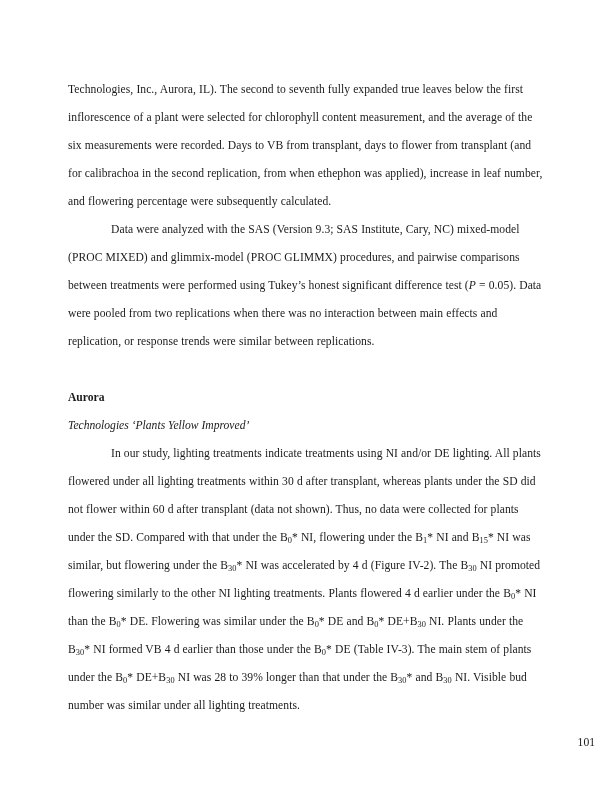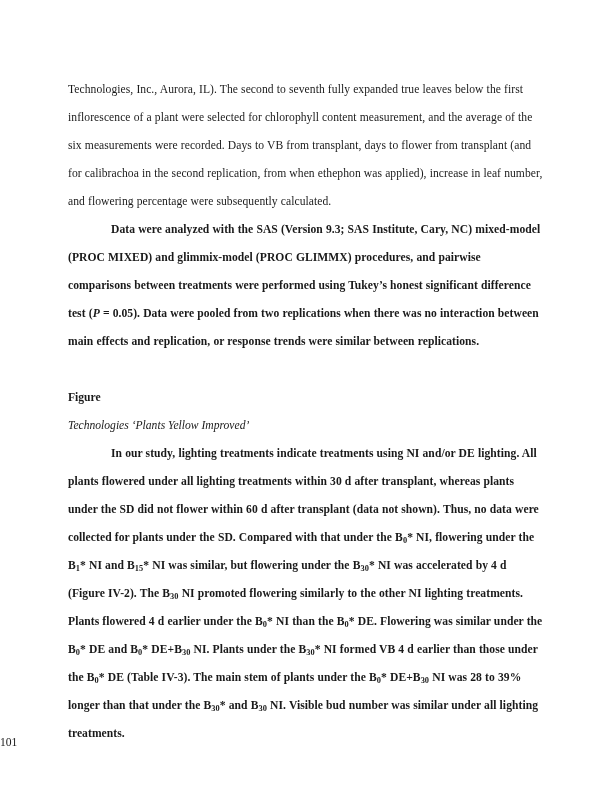--- a/index.html
+++ b/index.html
@@ -34,21 +34,20 @@
     line-height: 28px;
     text-align: left;
     text-indent: 0;
     letter-spacing: 0.005em;
     word-spacing: 0.012em;
     hyphens: none;
   }
 
   p.indented {
     text-indent: 43px;
-    font-weight: bold;
   }
 
   .heading-results {
     margin: 0;
     font-size: 11.6px;
     line-height: 28px;
     font-weight: bold;
     text-align: left;
   }
 
@@ -70,43 +69,43 @@
     vertical-align: -0.26em;
   }
 
   em.math-var {
     font-style: italic;
   }
 
   .page-number {
     position: absolute;
     left: 0;
-    right: 0;
+    right: 17px;
     top: 726px;
-    text-align: left;
+    text-align: right;
     font-size: 11.6px;
     line-height: 18px;
     font-family: "Liberation Serif", "DejaVu Serif", serif;
     color: #1a1a1a;
   }
 </style>
 </head>
 <body>
 
 <div class="page">
 
   <div class="text-column">
 
     <p class="body-par"><span>Technologies, Inc., Aurora, IL). The second to seventh fully expanded true leaves below the first inflorescence of a plant were selected for chlorophyll content measurement, and the average of the six measurements were recorded. Days to VB from transplant, days to flower from transplant (and for calibrachoa in the second replication, from when ethephon was applied), increase in leaf number, and flowering percentage were subsequently calculated.</span></p>
 
     <p class="body-par indented"><span>Data were analyzed with the SAS (Version 9.3; SAS Institute, Cary, NC) mixed-model (PROC MIXED) and glimmix-model (PROC GLIMMX) procedures, and pairwise comparisons between treatments were performed using Tukey’s honest significant difference test (</span><em class="math-var">P</em><span> = 0.05). Data were pooled from two replications when there was no interaction between main effects and replication, or response trends were similar between replications.</span></p>
 
     <div class="spacer-line"></div>
 
-    <p class="heading-results"><span>Figure</span></p>
+    <p class="heading-results"><span>Aurora</span></p>
 
     <p class="heading-species"><span>Technologies</span><span> ‘Plants Yellow Improved’</span></p>
 
     <p class="body-par indented"><span>In our study, lighting treatments indicate treatments using NI and/or DE lighting. All plants flowered under all lighting treatments within 30 d after transplant, whereas plants under the SD did not flower within 60 d after transplant (data not shown). Thus, no data were collected for plants under the SD. Compared with that under the B</span><sub>0</sub><span>* NI, flowering under the B</span><sub>1</sub><span>* NI and B</span><sub>15</sub><span>* NI was similar, but flowering under the B</span><sub>30</sub><span>* NI was accelerated by 4 d (Figure IV-2). The B</span><sub>30</sub><span> NI promoted flowering similarly to the other NI lighting treatments. Plants flowered 4 d earlier under the B</span><sub>0</sub><span>* NI than the B</span><sub>0</sub><span>* DE. Flowering was similar under the B</span><sub>0</sub><span>* DE and B</span><sub>0</sub><span>* DE+B</span><sub>30</sub><span> NI. Plants under the B</span><sub>30</sub><span>* NI formed VB 4 d earlier than those under the B</span><sub>0</sub><span>* DE (Table IV-3). The main stem of plants under the B</span><sub>0</sub><span>* DE+B</span><sub>30</sub><span> NI was 28 to 39% longer than that under the B</span><sub>30</sub><span>* and B</span><sub>30</sub><span> NI. Visible bud number was similar under all lighting treatments.</span></p>
 
   </div>
 
   <div class="page-number">101</div>
 
 </div>

